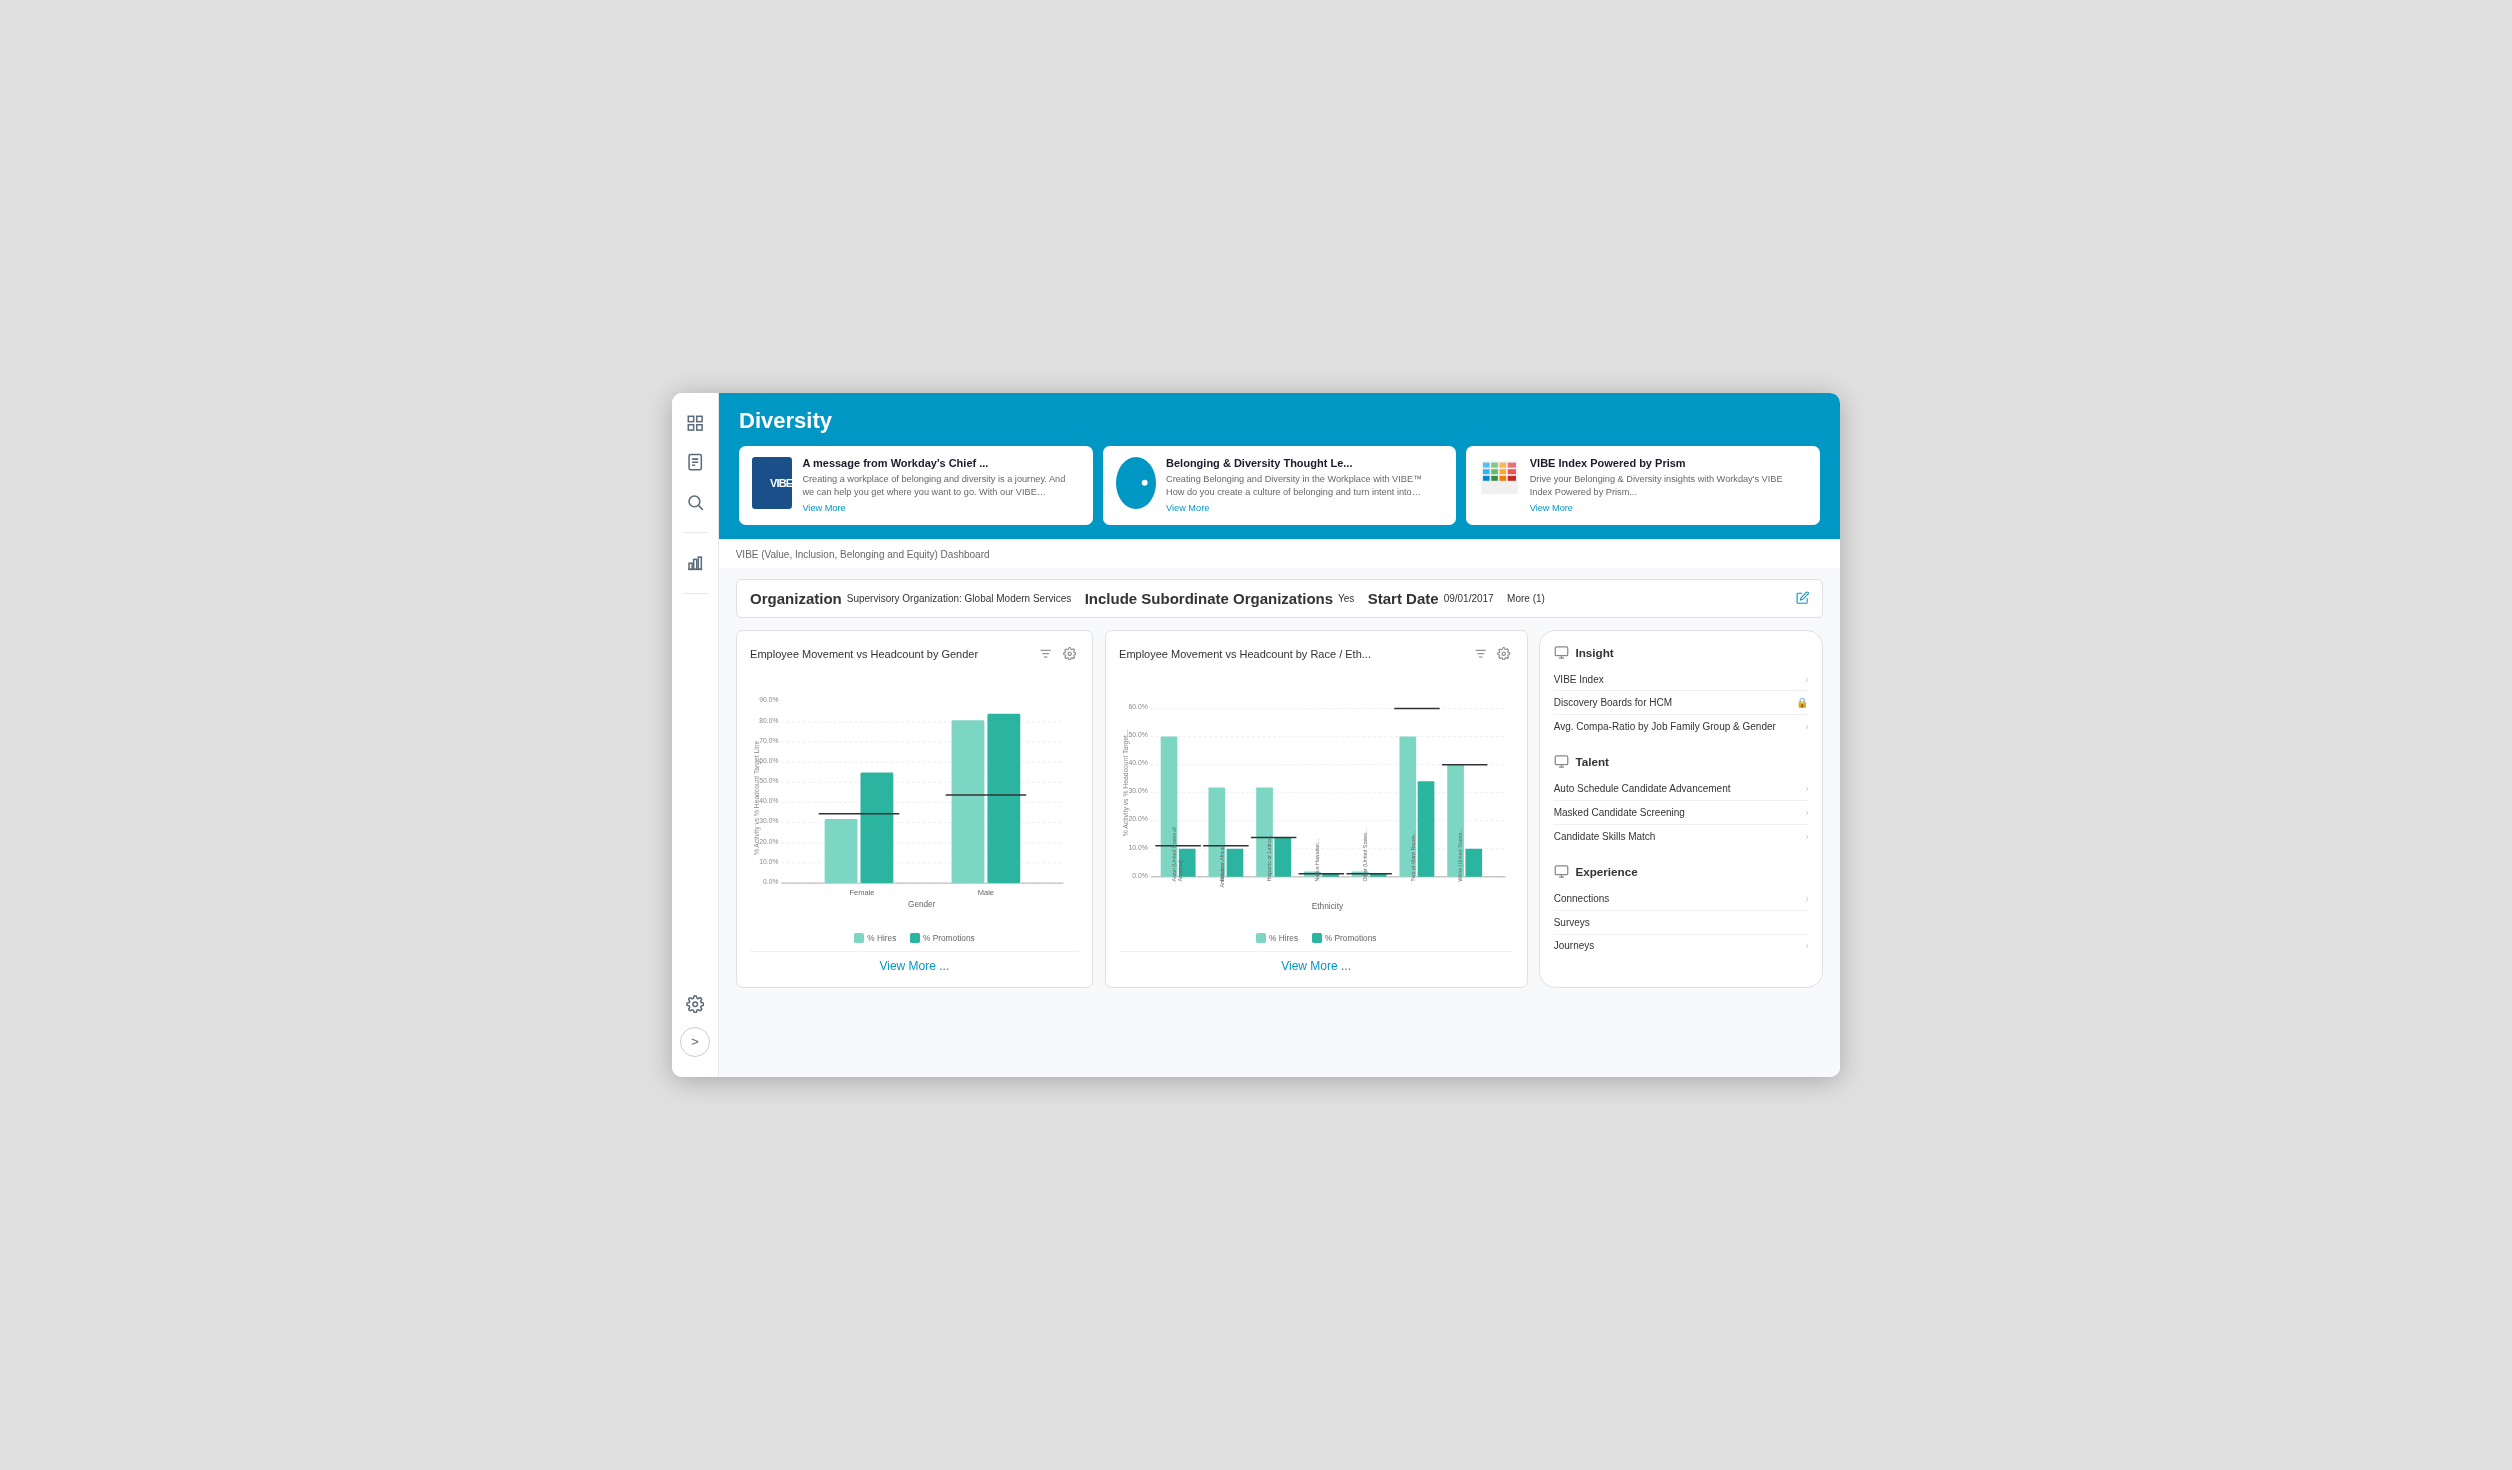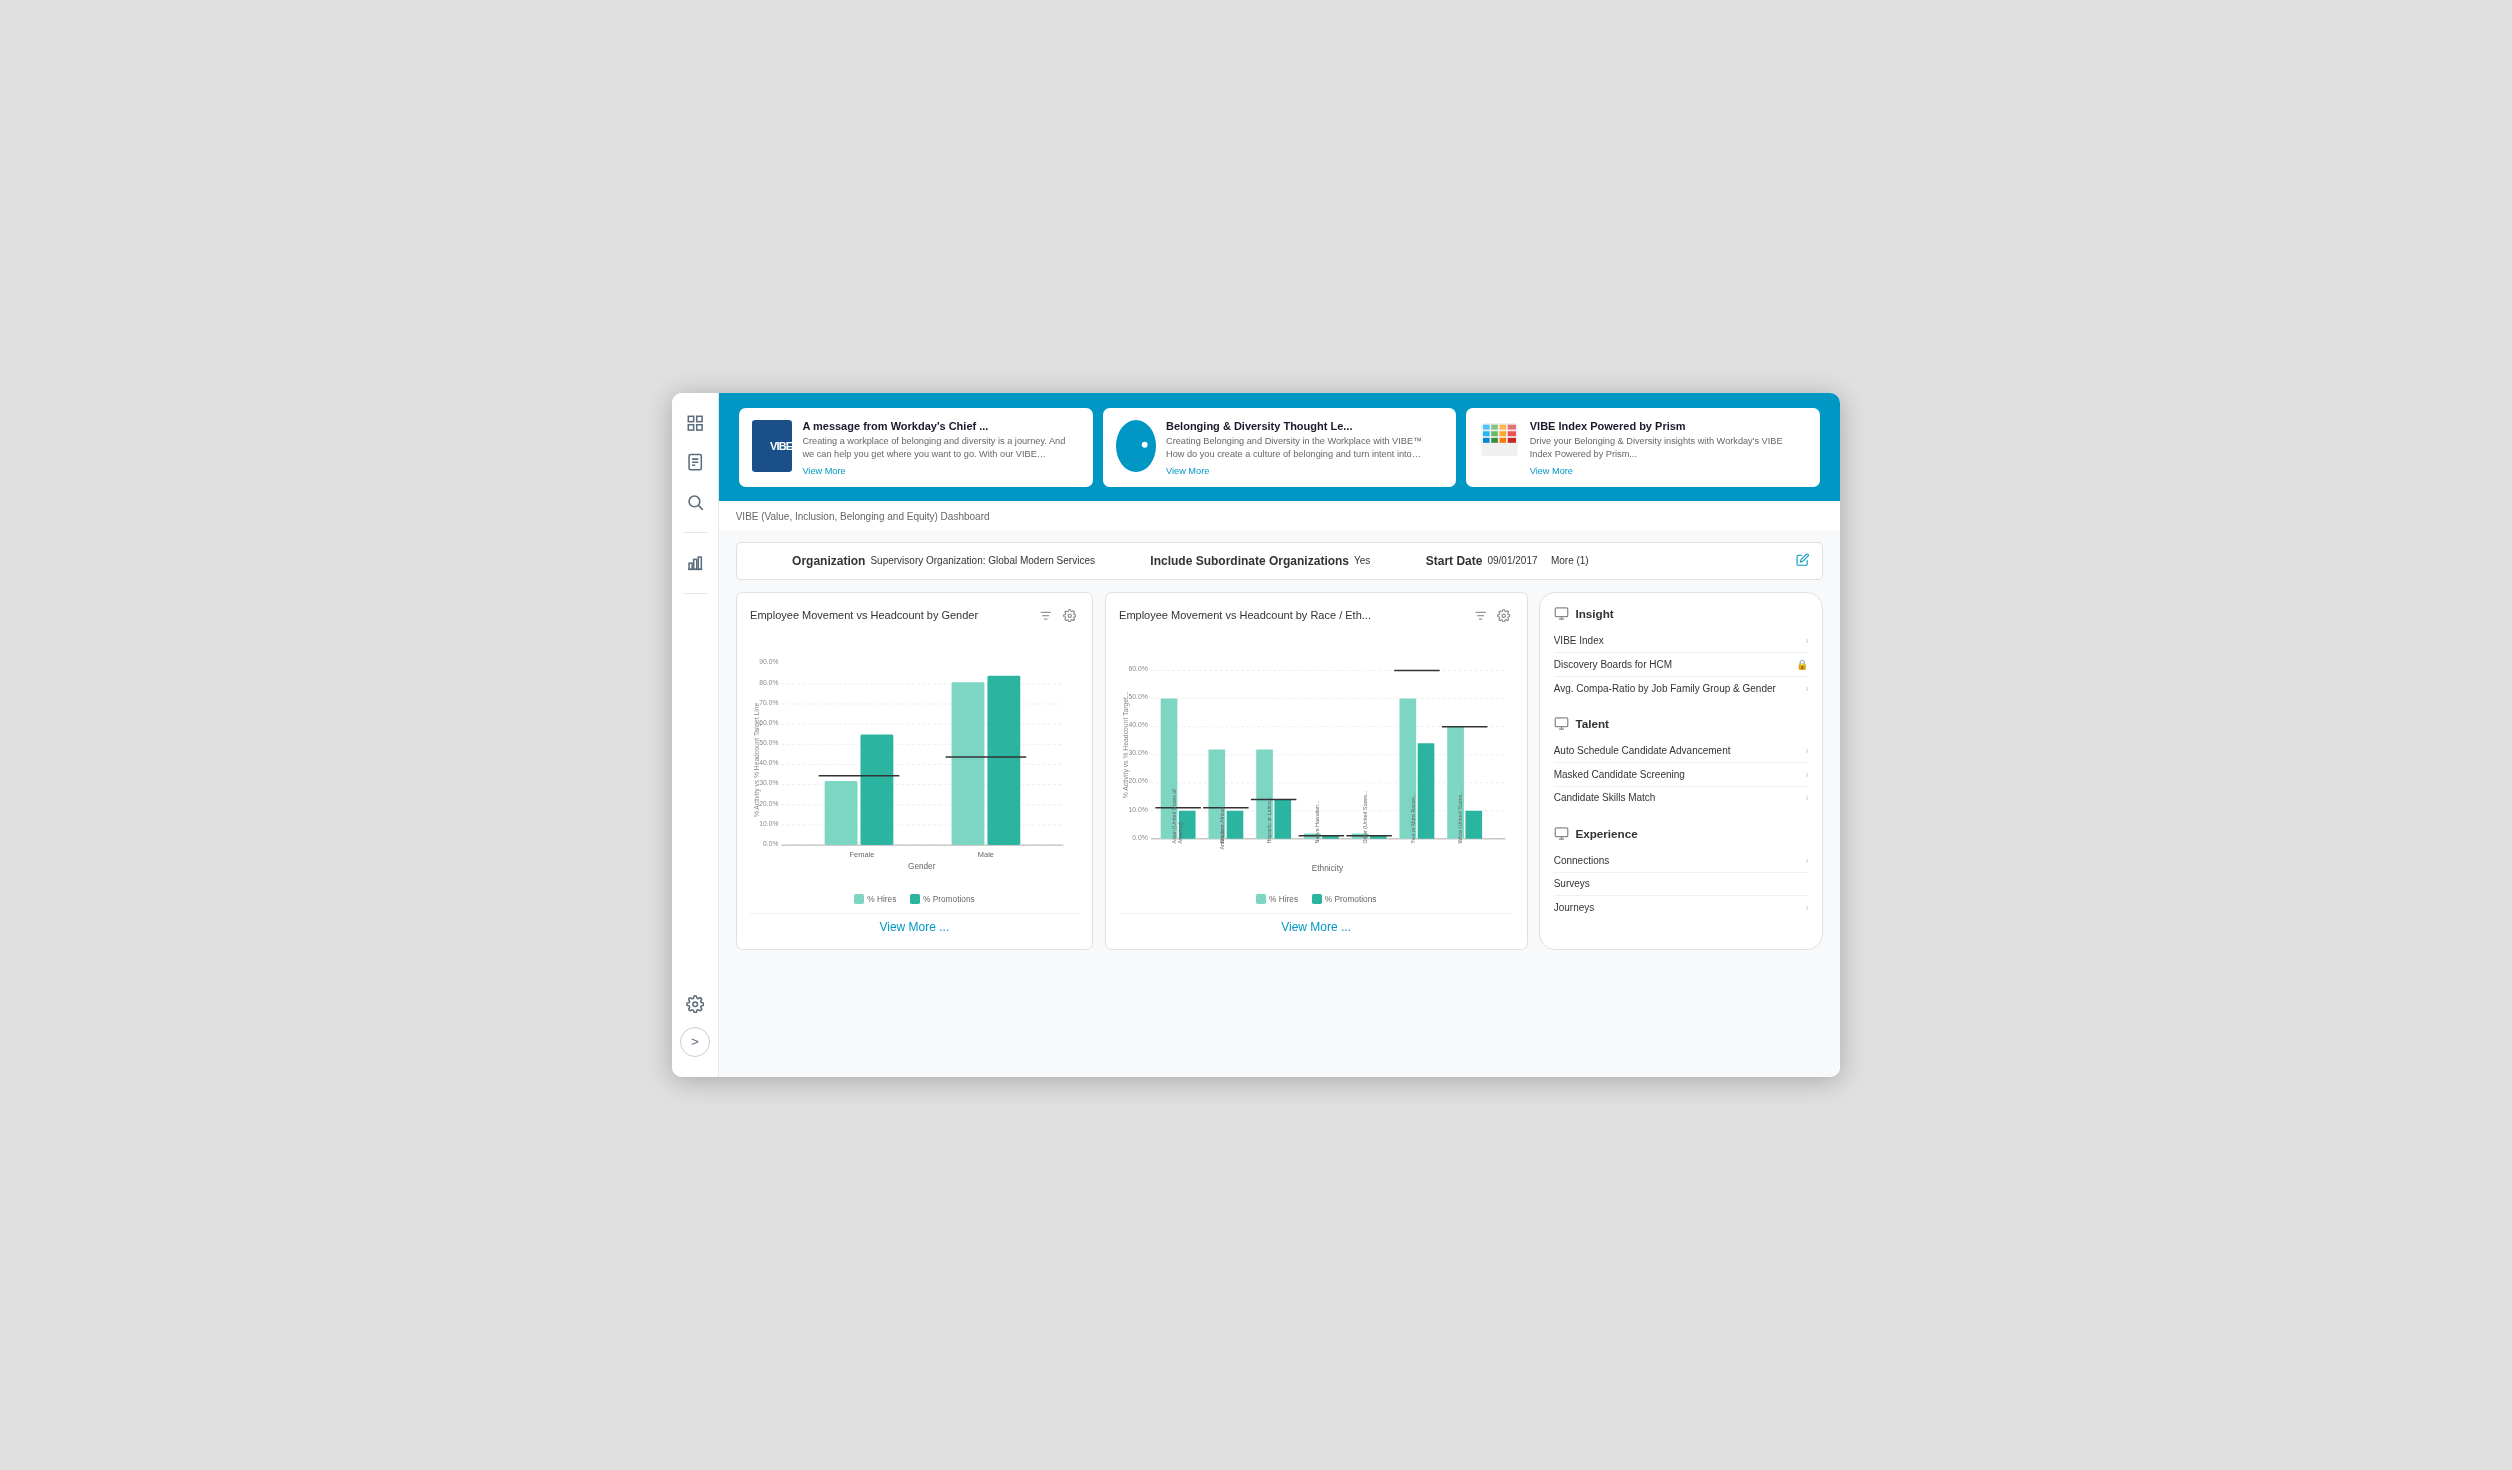--- a/index.html
+++ b/index.html
@@ -32,21 +32,21 @@
     .content { flex: 1; padding: 0; overflow: auto; background: #f8f9fa; }
     
     .breadcrumb { font-size: 10px; color: #666; margin-bottom: 8.3px; padding: 10px 16.7px 0 16.7px; }
     
     .tabs { display: flex; gap: 0; border-bottom: 1.7px solid #e0e0e0; padding: 0 16.7px; background: #fff; }
     .tab { padding: 10px 16.7px; font-size: 11.7px; color: #666; cursor: pointer; border-bottom: 1.7px solid transparent; margin-bottom: -1.7px; }
     .tab.active { color: #0097c4; border-bottom: 1.7px solid #0097c4; font-weight: 500; }
     
     .filter-bar { background: #fff; border: 0.8px solid #e0e0e0; border-radius: 5px; margin: 11.7px 16.7px; padding: 10px 13.4px; display: flex; align-items: center; gap: 13.4px; }
     .filter-item { display: flex; align-items: center; gap: 5px; }
-    .filter-label { font-size: 12px; color: #333; font-weight: 600; margin-left: 42px; }
+    .filter-label { font-size: 15px; color: #333; font-weight: 600; }
     .filter-value { font-size: 10px; color: #333; }
     .filter-edit { margin-left: auto; cursor: pointer; color: #0097c4; }
     .filter-edit svg { width: 13.4px; height: 13.4px; }
     
     .charts-area { display: flex; gap: 11.7px; padding: 0 16.7px 16.7px 16.7px; }
     .chart-card { background: #fff; border: 0.8px solid #e0e0e0; border-radius: 6.7px; flex: 1; padding: 13.4px; min-width: 0; }
     .chart-card.wide { flex: 1.2; }
     .chart-header { display: flex; align-items: center; justify-content: space-between; margin-bottom: 10px; }
     .chart-title { font-size: 11px; color: #333; font-weight: 400; }
     .chart-controls { display: flex; gap: 5px; }
@@ -110,20 +110,21 @@
             <path d="M19.4 15a1.65 1.65 0 0 0 .33 1.82l.06.06a2 2 0 0 1-2.83 2.83l-.06-.06a1.65 1.65 0 0 0-1.82-.33 1.65 1.65 0 0 0-1 1.51V21a2 2 0 0 1-4 0v-.09A1.65 1.65 0 0 0 9 19.4a1.65 1.65 0 0 0-1.82.33l-.06.06a2 2 0 0 1-2.83-2.83l.06-.06A1.65 1.65 0 0 0 4.68 15a1.65 1.65 0 0 0-1.51-1H3a2 2 0 0 1 0-4h.09A1.65 1.65 0 0 0 4.6 9a1.65 1.65 0 0 0-.33-1.82l-.06-.06a2 2 0 0 1 2.83-2.83l.06.06A1.65 1.65 0 0 0 9 4.68a1.65 1.65 0 0 0 1-1.51V3a2 2 0 0 1 4 0v.09a1.65 1.65 0 0 0 1 1.51 1.65 1.65 0 0 0 1.82-.33l.06-.06a2 2 0 0 1 2.83 2.83l-.06.06A1.65 1.65 0 0 0 19.4 9a1.65 1.65 0 0 0 1.51 1H21a2 2 0 0 1 0 4h-.09a1.65 1.65 0 0 0-1.51 1z"></path>
           </svg>
       </div>
       <div class="sidebar-toggle">&gt;</div>
     </div>
   </div>
 
   <div class="main">
 
     <div class="header">
+      <div class="header-title">Diversity</div>
       <div class="promo-cards">
 
         <div class="promo-card">
           <div class="promo-logo promo-logo-vibe">
             <span>VIBE</span>
           </div>
           <div class="promo-content">
             <div class="promo-title">A message from Workday's Chief ...</div>
             <div class="promo-desc">Creating a workplace of belonging and diversity is a journey. And we can help you get where you want to go. With our VIBE approach, we...</div>
             <div class="promo-link">View More</div>

